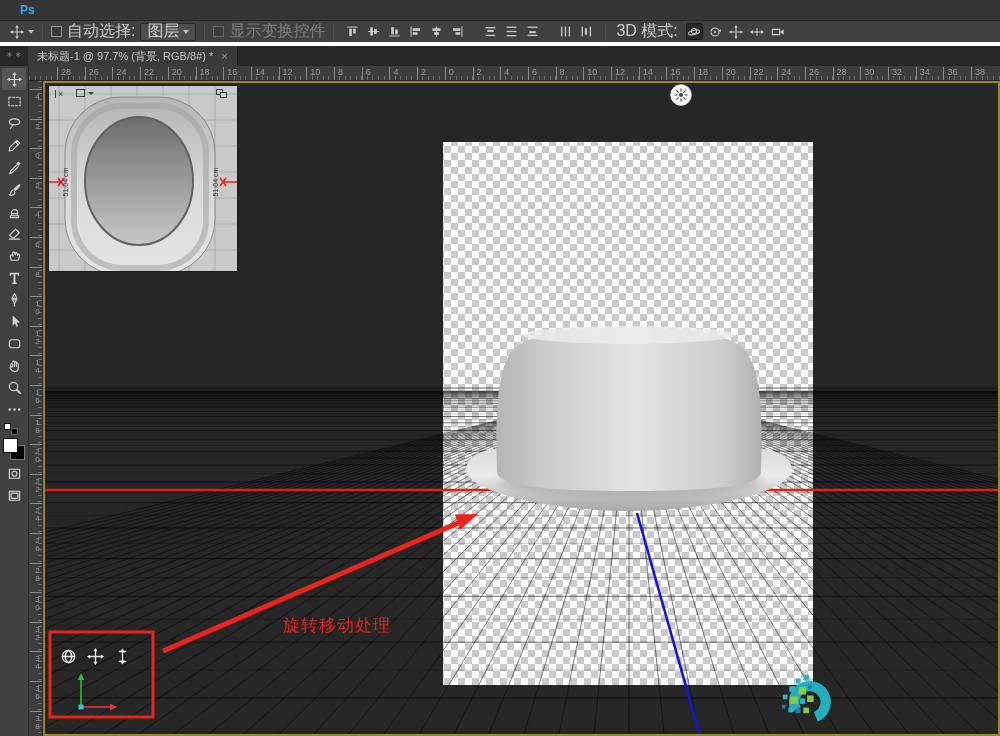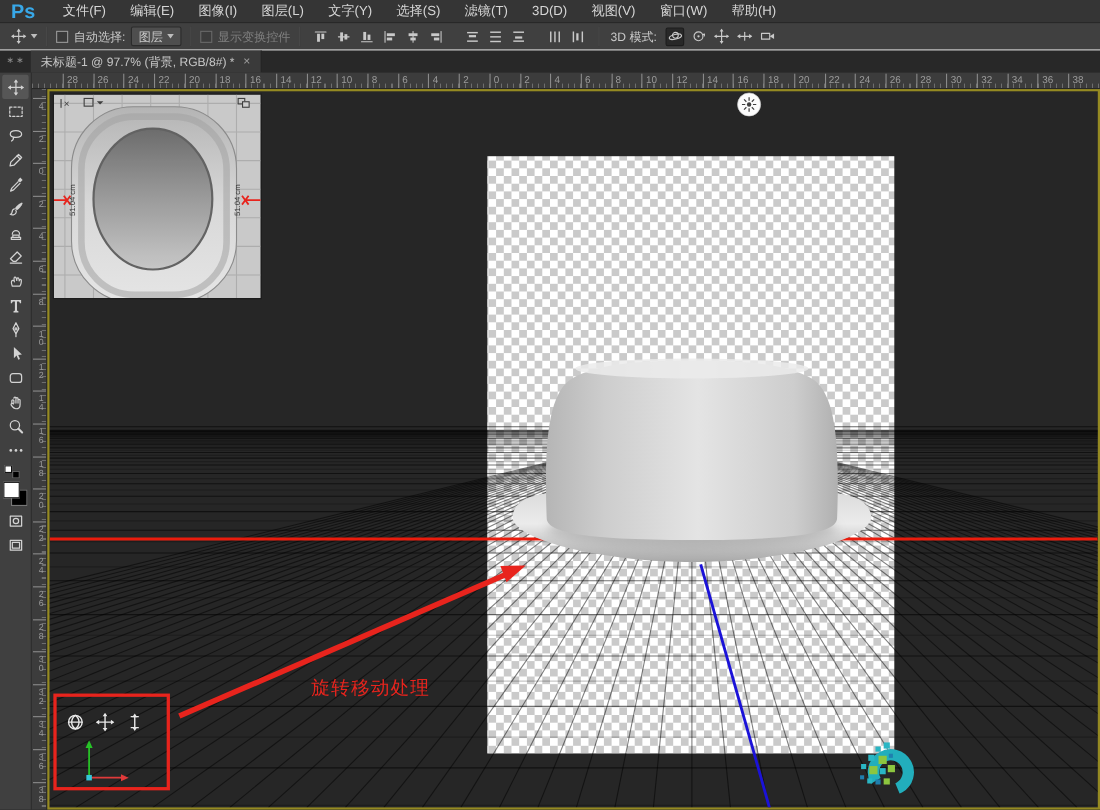--- a/index.html
+++ b/index.html
@@ -4,27 +4,27 @@
 <style>
   * { margin:0; padding:0; box-sizing:border-box; }
   html,body { width:1000px; height:736px; overflow:hidden; background:#262626;
               font-family:"Liberation Sans","DejaVu Sans",sans-serif; }
   .icon svg { display:block; }
 
   
   .menubar { position:absolute; left:0; top:0; width:1000px; height:21px;
              background:#353535; border-bottom:1px solid #282828;
              display:flex; align-items:center; padding-left:8px; }
-  .ps-logo { color:#38a8e8; font-weight:bold; font-size:18px; margin:0 14px 0 2px;text-align:right; }
+  .ps-logo { color:#38a8e8; font-weight:bold; font-size:12px; margin:0 14px 0 12px;text-align:right; }
   .menu-item { color:#d6d6d6; font-size:12px; padding:0 11px; line-height:21px; cursor:default; }
 
   
   .optionsbar { position:absolute; left:0; top:21px; width:1000px; height:25px;
-                background:#404040; border-bottom:1px solid #ffffff;
-                display:flex; align-items:center; color:#c9c9c9; font-size:11px; }
+                background:#404040; border-bottom:4px solid #ffffff;
+                display:flex; align-items:center; color:#c9c9c9; font-size:16px; }
   .opt-gap { width:10px; }
   .sep { width:1px; height:18px; background:#2d2d2d; border-right:1px solid #4e4e4e; margin:0 8px; }
   .caret { width:0; height:0; border-left:3.5px solid transparent; border-right:3.5px solid transparent;
            border-top:4px solid #bdbdbd; margin-left:4px; }
   .cb { width:11px; height:11px; border:1px solid #9a9a9a; background:#393939; display:inline-block; margin-right:5px; }
   .dd { background:#4e4e4e; border:1px solid #2b2b2b; border-radius:2px; height:18px;
         display:flex; align-items:center; padding:0 6px; margin-left:5px; }
   .dim { opacity:.45; }
   .tb-ico { color:#c9c9c9; width:17px; height:17px; display:flex; align-items:center; justify-content:center;
             border-radius:2px; margin:0 2px; }
@@ -89,33 +89,20 @@
   .watermark { position:absolute; left:735px; top:590px; display:flex; align-items:center; }
   .wm-col { margin-left:4px; }
   .wm-name { font-size:29px; font-weight:bold; color:#2bb3ae; line-height:1.05; letter-spacing:1px; }
   .wm-url  { font-size:10px; color:#2bb3ae; letter-spacing:3px; text-align:center; margin-top:1px; }
 </style>
 </head>
 <body>
 
 <header class="menubar">
   <span class="ps-logo">Ps</span>
-  <nav id="menuItems" style="display:flex;">
-      <div class="menu-item">文件(F)</div>
-      <div class="menu-item">编辑(E)</div>
-      <div class="menu-item">图像(I)</div>
-      <div class="menu-item">图层(L)</div>
-      <div class="menu-item">文字(Y)</div>
-      <div class="menu-item">选择(S)</div>
-      <div class="menu-item">滤镜(T)</div>
-      <div class="menu-item">3D(D)</div>
-      <div class="menu-item">视图(V)</div>
-      <div class="menu-item">窗口(W)</div>
-      <div class="menu-item">帮助(H)</div>
-    </nav>
 </header>
 
 <div class="optionsbar">
   <div class="opt-gap"></div>
   <span class="icon" id="optMoveIcon"><span class="icon"><svg viewBox="0 0 16 16" width="14" height="14" fill="none" stroke-width="1.2" stroke-linecap="round" stroke-linejoin="round">
           <g stroke="currentColor">
             <path d="M8 2v12M2 8h12"></path>
           </g>
           <g fill="currentColor">
             <path d="M8 0l2.2 3.2H5.8zM8 16l2.2-3.2H5.8zM0 8l3.2-2.2v4.4zM16 8l-3.2-2.2v4.4z"></path>

